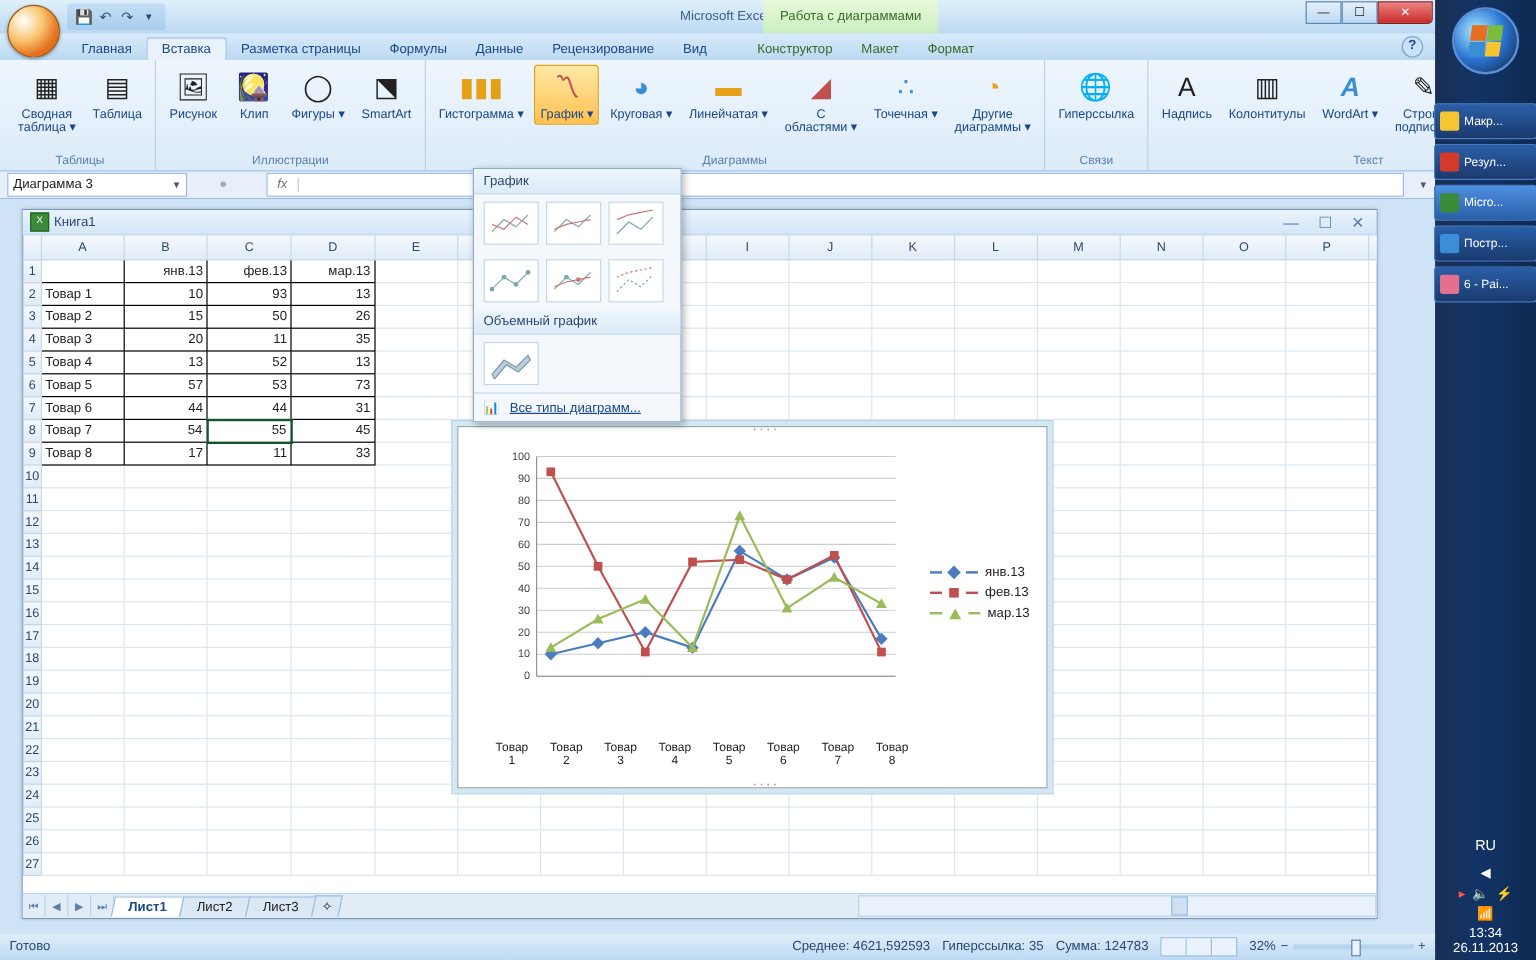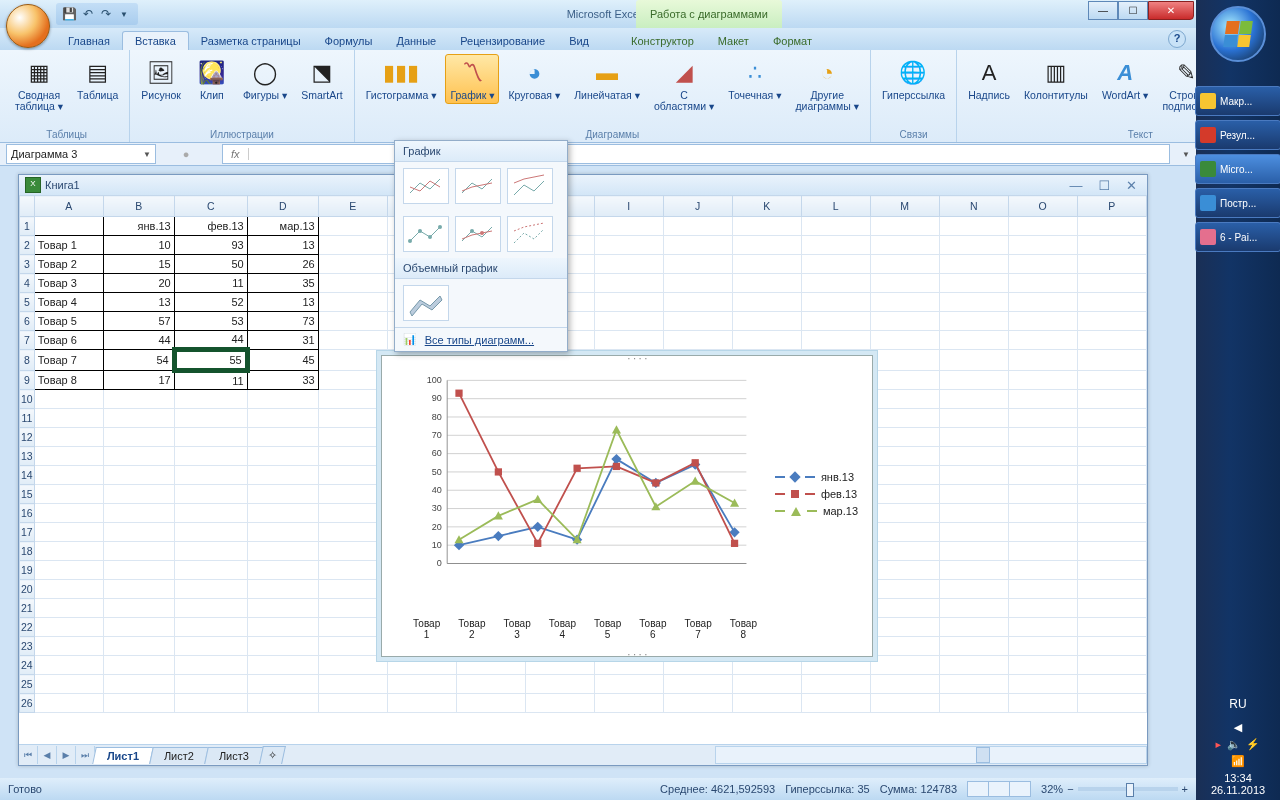--- a/index.html
+++ b/index.html
@@ -493,21 +493,21 @@
                     <td class="" style=""></td>
                     <td class="" style=""></td>
                     <td class="" style=""></td>
                     <td class="" style=""></td>
                     <td class="" style=""></td>
                   </tr>
                   <tr>
                     <th class="rowh">8</th>
                     <td class="" style="border:1px solid #000;">Товар 7</td>
                     <td class="num" style="border:1px solid #000;">54</td>
-                    <td class="num" style="border:5px solid #14532d;">55</td>
+                    <td class="num" style="border:2px solid #14532d;">55</td>
                     <td class="num" style="border:1px solid #000;">45</td>
                     <td class="" style=""></td>
                     <td class="" style=""></td>
                     <td class="" style=""></td>
                     <td class="" style=""></td>
                     <td class="" style=""></td>
                     <td class="" style=""></td>
                     <td class="" style=""></td>
                     <td class="" style=""></td>
                     <td class="" style=""></td>
@@ -851,20 +851,40 @@
                     <td class="" style=""></td>
                     <td class="" style=""></td>
                     <td class="" style=""></td>
                     <td class="" style=""></td>
                     <td class="" style=""></td>
                     <td class="" style=""></td>
                     <td class="" style=""></td>
                   </tr>
                   <tr>
                     <th class="rowh">26</th>
+                    <td class="" style=""></td>
+                    <td class="" style=""></td>
+                    <td class="" style=""></td>
+                    <td class="" style=""></td>
+                    <td class="" style=""></td>
+                    <td class="" style=""></td>
+                    <td class="" style=""></td>
+                    <td class="" style=""></td>
+                    <td class="" style=""></td>
+                    <td class="" style=""></td>
+                    <td class="" style=""></td>
+                    <td class="" style=""></td>
+                    <td class="" style=""></td>
+                    <td class="" style=""></td>
+                    <td class="" style=""></td>
+                    <td class="" style=""></td>
+                    <td class="" style=""></td>
+                  </tr>
+                  <tr>
+                    <th class="rowh">27</th>
                     <td class="" style=""></td>
                     <td class="" style=""></td>
                     <td class="" style=""></td>
                     <td class="" style=""></td>
                     <td class="" style=""></td>
                     <td class="" style=""></td>
                     <td class="" style=""></td>
                     <td class="" style=""></td>
                     <td class="" style=""></td>
                     <td class="" style=""></td>

